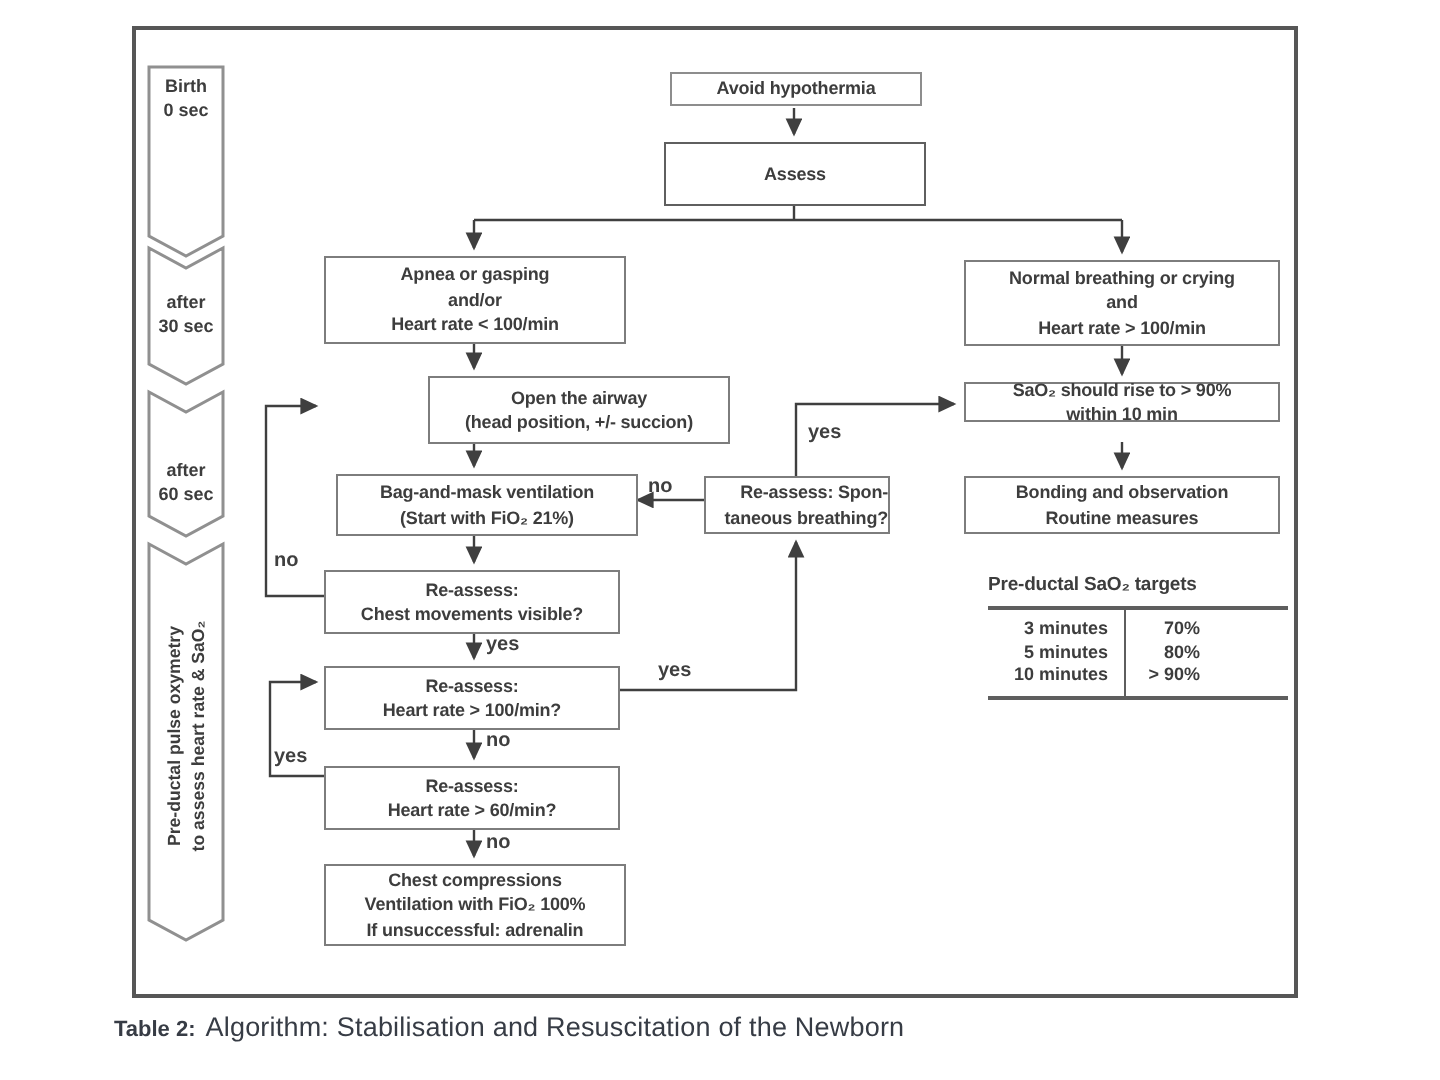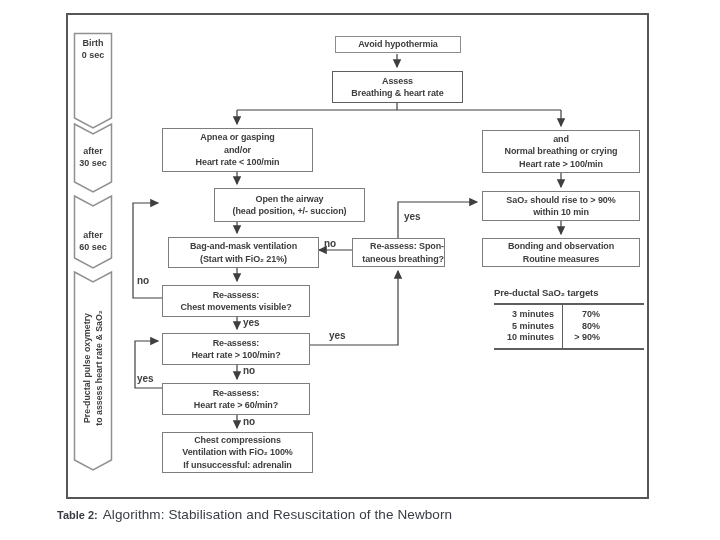--- a/index.html
+++ b/index.html
@@ -93,21 +93,20 @@
     <div>Pre-ductal pulse oxymetry</div>
     <div>to assess heart rate &amp; SaO₂</div>
   </div>
 
   <div class="box" style="left:335px;top:36px;width:126px;height:17px;border-color:#8d8d8d;">
     <div>Avoid hypothermia</div>
   </div>
 
   <div class="box" style="left:332px;top:71px;width:131px;height:32px;border-color:#5f5f5f;">
     <div>Assess</div>
-    <div>Breathing &amp; heart rate</div>
   </div>
 
   <div class="box" style="left:162px;top:128px;width:151px;height:44px;">
     <div>Apnea or gasping</div>
     <div>and/or</div>
     <div>Heart rate &lt; 100/min</div>
   </div>
 
   <div class="box" style="left:178px;top:188px;width:151px;height:34px;margin-left:36px;">
     <div>Open the airway</div>
@@ -139,26 +138,26 @@
     <div>Ventilation with FiO₂ 100%</div>
     <div>If unsuccessful: adrenalin</div>
   </div>
 
   <div class="box" style="left:352px;top:238px;width:93px;height:29px;text-align:right;">
     <div>Re-assess: Spon-</div>
     <div>taneous breathing?</div>
   </div>
 
   <div class="box" style="left:482px;top:130px;width:158px;height:43px;">
+    <div>Normal breathing or crying</div>
     <div>and</div>
-    <div>Normal breathing or crying</div>
     <div>Heart rate &gt; 100/min</div>
   </div>
 
-  <div class="box" style="left:482px;top:191px;width:158px;height:30px;">
+  <div class="box" style="left:482px;top:191px;width:158px;height:20px;">
     <div>SaO₂ should rise to &gt; 90%</div>
     <div>within 10 min</div>
   </div>
 
   <div class="box" style="left:482px;top:238px;width:158px;height:29px;">
     <div>Bonding and observation</div>
     <div>Routine measures</div>
   </div>
 
   <div class="edge-label" style="left:243px;top:318px;">yes</div>

